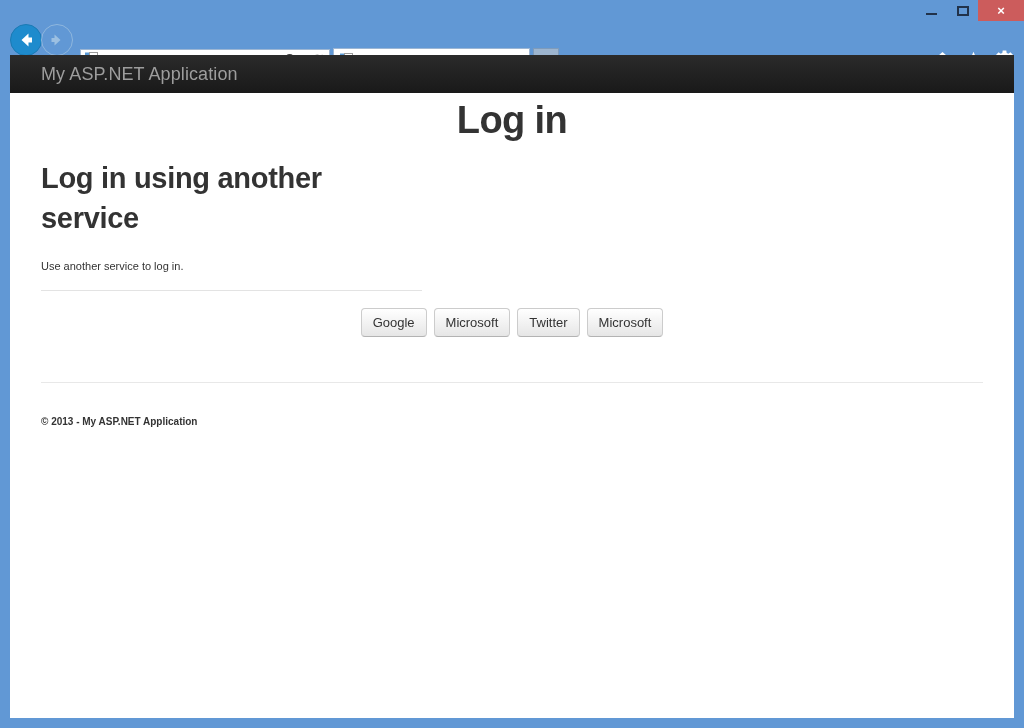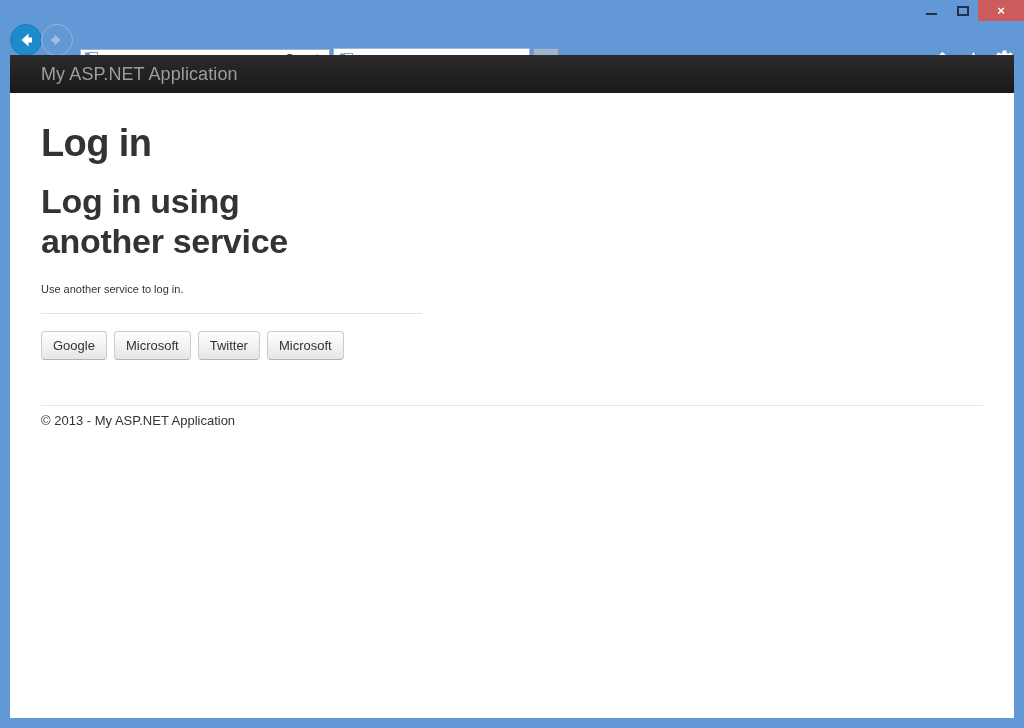--- a/index.html
+++ b/index.html
@@ -155,52 +155,53 @@
     line-height: 1;
     letter-spacing: 0.1px;
   }
 
   .container {
     padding-left: 31px;
     padding-right: 31px;
   }
 
   h1.page-title {
-    margin: 28px 0 0 0;
+    margin: 5px 0 0 0;
     font-size: 38px;
     line-height: 44px;
     font-weight: bold;
     color: #333333;
     letter-spacing: -0.6px;
+    text-align: center;
   }
   h2.section-title {
     margin: 16px 0 0 0;
     width: 330px;
-    font-size: 34px;
+    font-size: 29px;
     line-height: 40px;
     font-weight: bold;
     color: #333333;
     letter-spacing: -0.3px;
   }
   p.lead-text {
     margin: 18px 0 0 0;
     font-size: 11px;
     line-height: 20px;
     color: #333333;
   }
   hr.form-rule {
     margin: 14px 0 0 0;
     width: 381px;
     border: 0;
     border-top: 1px solid #e3e3e3;
   }
 
   .btn-row {
     margin-top: 17px;
-    display: flex; align-items: center; gap: 7px;
+    display: flex; align-items: center; gap: 7px; justify-content: center;
   }
   .btn-provider {
     height: 29px;
     padding: 0 11px;
     font-family: "Liberation Sans", sans-serif;
     font-size: 13px;
     color: #333333;
     background: #f5f5f5;
     background-image: linear-gradient(180deg, #ffffff 0%, #e6e6e6 100%);
     border: 1px solid #cccccc;
@@ -210,24 +211,25 @@
     white-space: nowrap;
     cursor: pointer;
   }
 
   hr.footer-rule {
     margin: 45px 0 0 0;
     border: 0;
     border-top: 1px solid #e8e8e8;
   }
   p.footer-text {
-    margin: 6px 0 0 0;
-    font-size: 13px;
+    margin: 30px 0 0 0;
+    font-size: 10px;
     line-height: 18px;
     color: #333333;
+    font-weight: bold;
   }
 </style>
 </head>
 <body>
 
 <div class="window">
 
   <div class="titlebar">
     <div class="win-buttons">
       <div class="win-btn">

